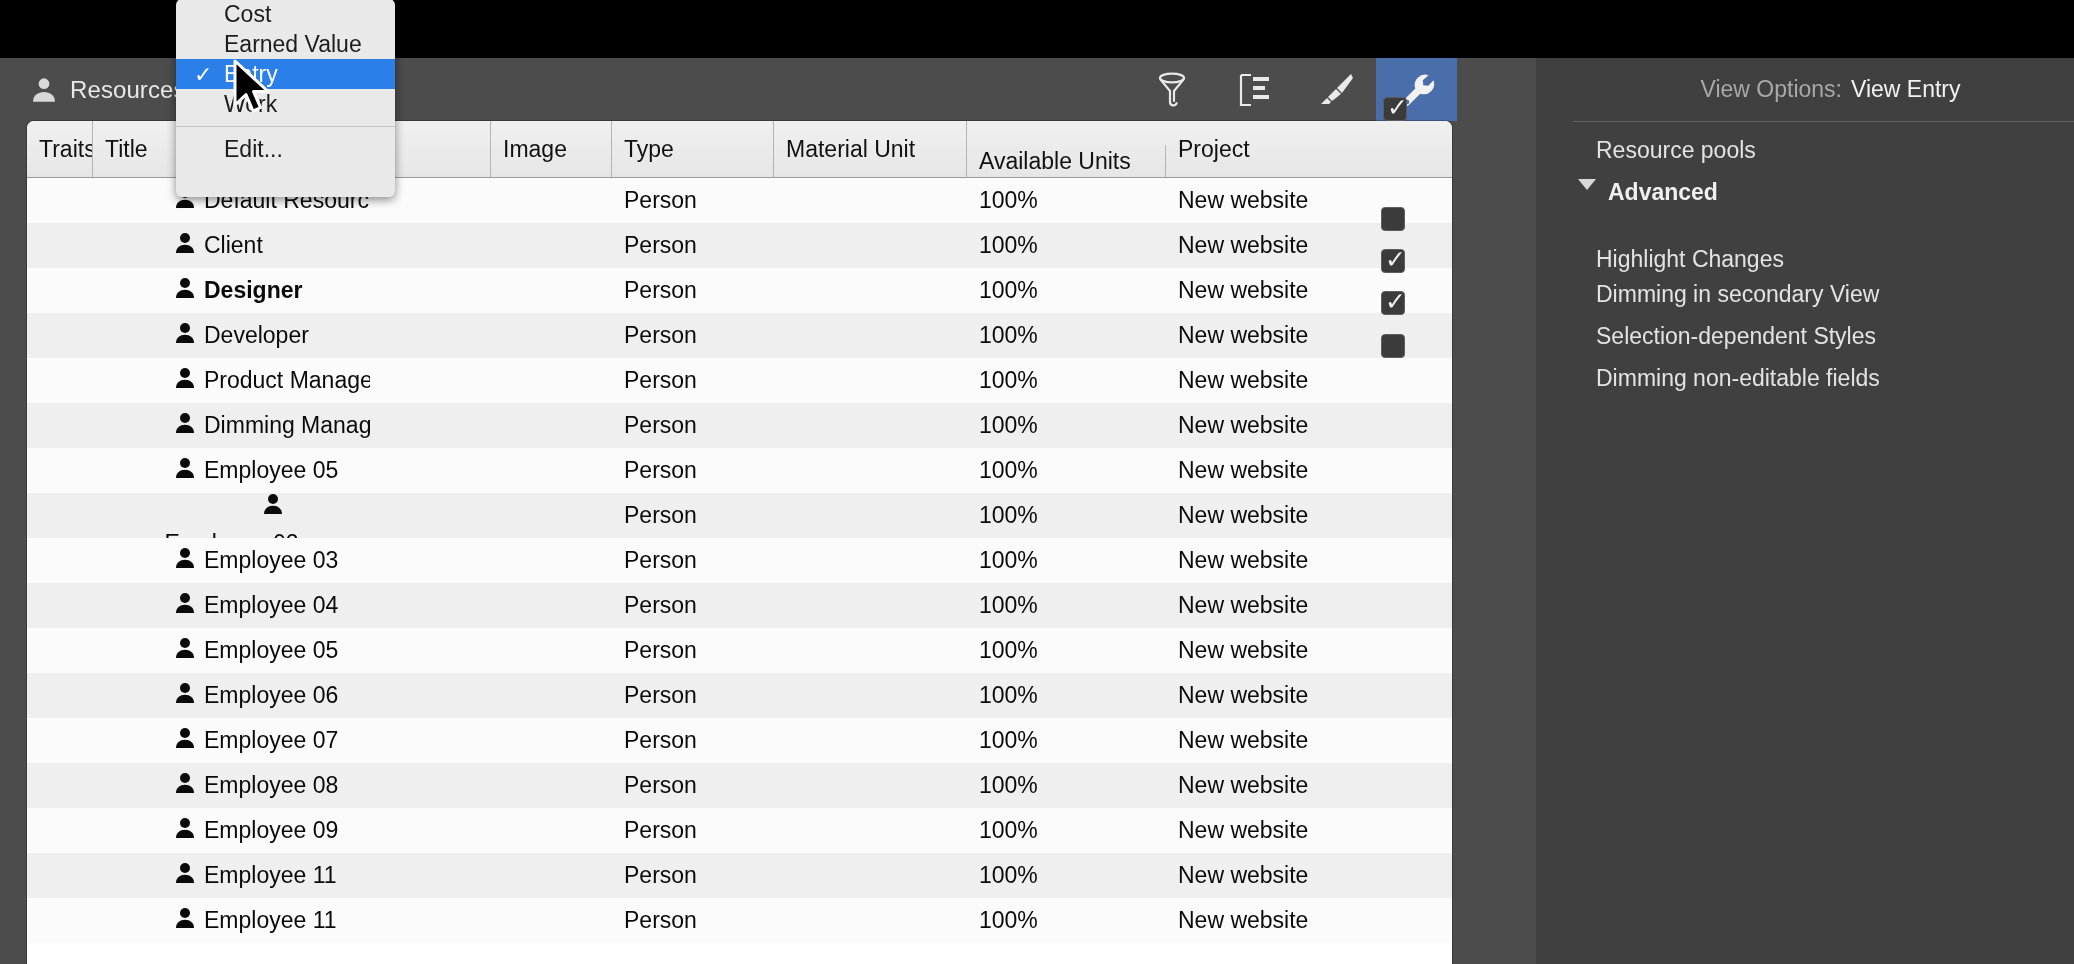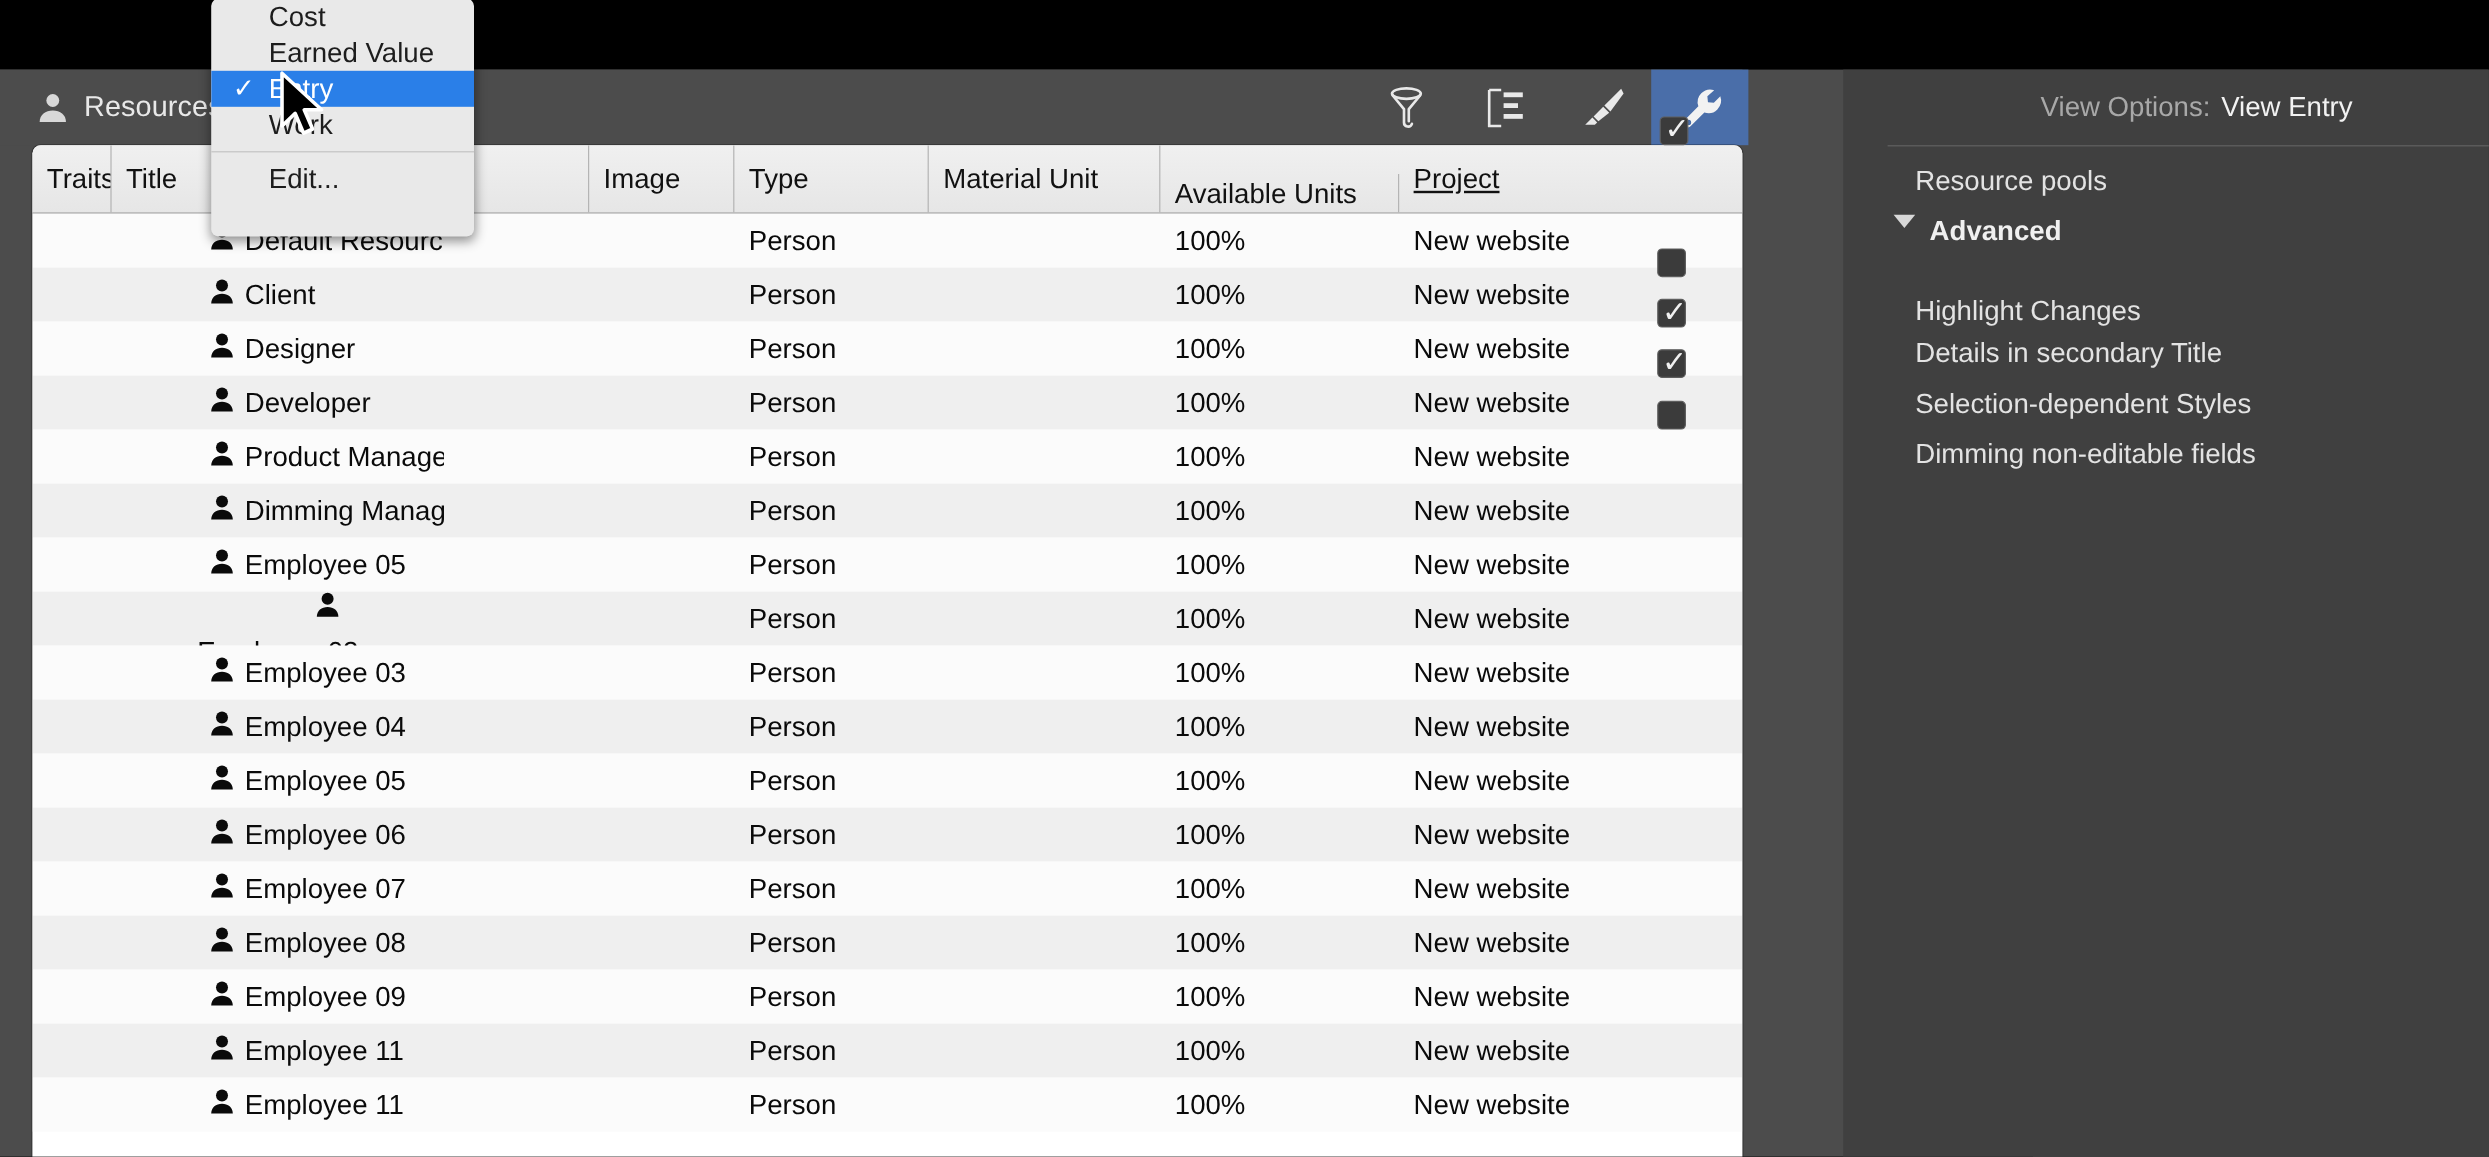--- a/index.html
+++ b/index.html
@@ -110,21 +110,21 @@
     box-sizing: border-box;
     border-right: 1px solid #b4b4b4;
     display: flex;
     align-items: center;
     padding-left: 12px;
     font-size: 23px;
     color: #111;
     overflow: hidden;
     white-space: nowrap;
   }
-  .th:last-child { border-right: none; text-decoration: underline; }
+  .th:last-child { border-right: none; }
 
   .tbody {
     position: absolute;
     left: 0; top: 57px;
     right: 0; bottom: 0;
     overflow: hidden;
   }
   .trow {
     display: flex;
     height: 45px;
@@ -377,21 +377,21 @@
           </div>
           <div class="td" style="width: 121px;"></div>
           <div class="td" style="width: 121px;"></div>
           <div class="td" style="width: 162px;">Person</div>
           <div class="td" style="width: 193px;"></div>
           <div class="td" style="width: 199px;">100%</div>
           <div class="td" style="width: 286px;">New website</div>
         </div>
         <div class="trow">
           <div class="td" style="width: 66px;"></div>
-          <div class="td title-cell" style="width: 277px;">
+          <div class="td title-cell" style="width: 277px; font-weight: bold;">
             <span><svg class="person-icon-row" viewBox="0 0 20 22">
                 <circle cx="10" cy="6" r="5" fill="#0a0a0a"></circle>
                 <path d="M1 21 c0-5.2 4-8.2 9-8.2 s9 3 9 8.2 z" fill="#0a0a0a"></path>
               </svg></span>
             <span>Designer</span>
           </div>
           <div class="td" style="width: 121px;"></div>
           <div class="td" style="width: 121px;"></div>
           <div class="td" style="width: 162px;">Person</div>
           <div class="td" style="width: 193px;"></div>
@@ -639,21 +639,21 @@
     <div class="section-head">
       <span class="tri"></span>
       <span class="stitle">Advanced</span>
     </div>
 
     <div id="advanced-options">
         <div class="insp-row" style="height: 42px; align-items: flex-end;">
           <span class="rlabel">Highlight Changes</span>
         </div>
         <div class="insp-row" style="height: 42px;">
-          <span class="rlabel">Details in secondary Title</span>
+          <span class="rlabel">Dimming in secondary View</span>
         </div>
         <div class="insp-row" style="height: 42px;">
           <span class="rlabel">Selection-dependent Styles</span>
         </div>
         <div class="insp-row" style="height: 42px;">
           <span class="rlabel">Dimming non-editable fields</span>
         </div>
       </div>
 
   </div>

